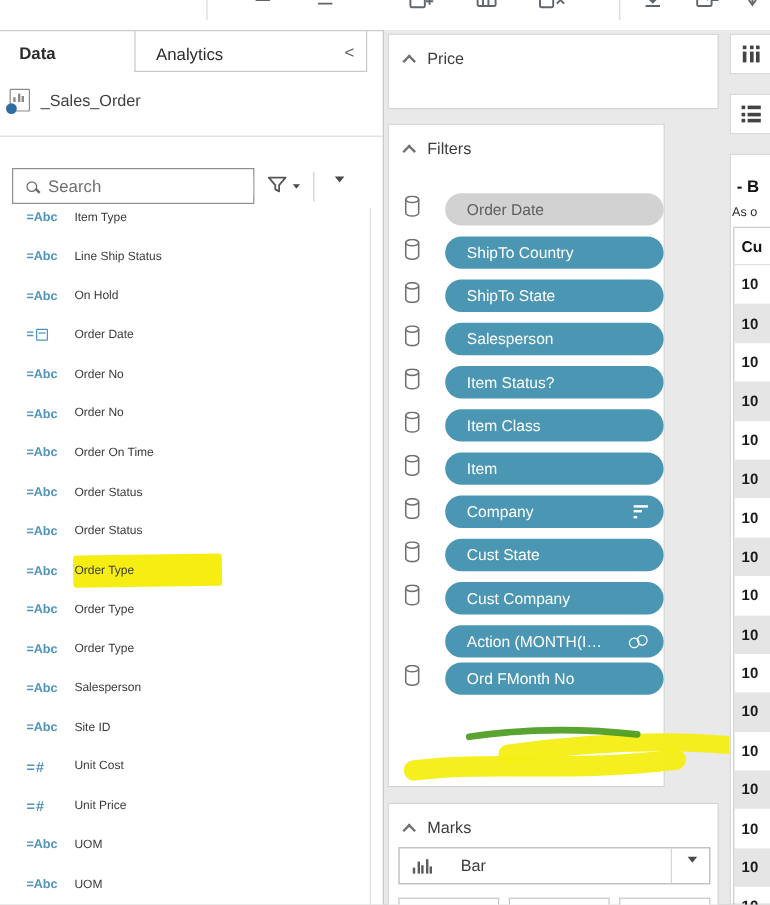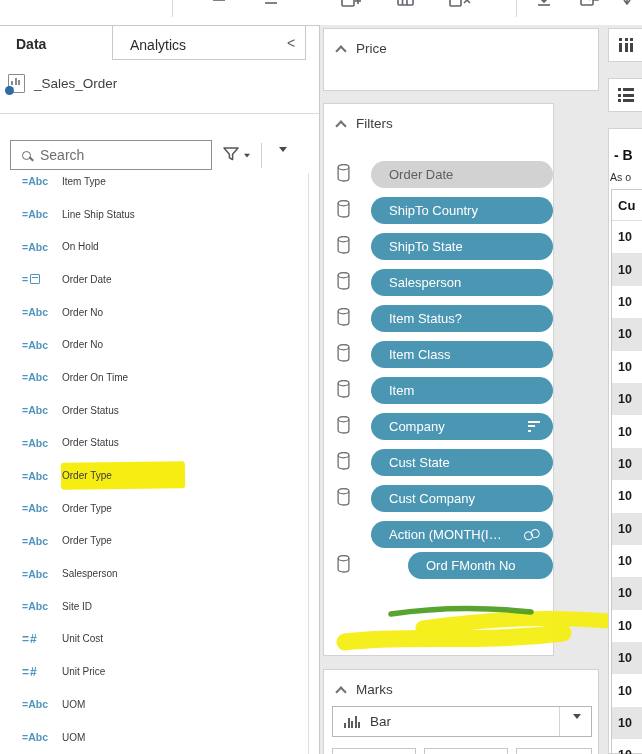--- a/index.html
+++ b/index.html
@@ -80,21 +80,21 @@
   .link-icon { position:relative; width:17px; height:10px; transform:rotate(-18deg); flex:0 0 17px; }
   .link-icon i { position:absolute; top:0; width:9px; height:9px; border:1.8px solid #fff; border-radius:50%; display:block; }
   .link-icon i:first-child { left:0; } .link-icon i:last-child { left:7px; }
 
   .marker-svg { position:absolute; left:323px; top:600px; pointer-events:none; }
 
   .mark-dd { position:absolute; left:8px; top:36px; width:260px; height:31px; border:1px solid #b5b5b5; background:#fff;
     display:flex; align-items:center; }
   .bar-glyph { display:flex; align-items:flex-end; gap:1.5px; margin-left:11px; height:13px; }
   .bar-glyph i { width:2px; background:#5c5c5c; display:block; }
-  .mark-dd-label { margin-left:10px; font-size:13.5px; color:#3a3a3a; }
+  .mark-dd-label { margin-left:24px; font-size:13.5px; color:#3a3a3a; }
   .mark-dd-vsep { position:absolute; right:31px; top:0; width:1px; height:29px; background:#d5d5d5; }
   .mark-dd-caret { position:absolute; right:10px; top:12px; }
   .marks-btn { position:absolute; top:78px; height:22px; border:1px solid #c6c6c6; background:#fff; }
 
   
   .shelf-box { position:absolute; left:608px; width:40px; height:34px; background:#fff; border:1px solid #d2d2d2;
     display:flex; align-items:center; }
   #cols-box { top:28px; } #rows-box { top:78px; }
   .cols-icon { display:flex; gap:2.5px; margin-left:10px; }
   .coli { display:flex; flex-direction:column; gap:1.5px; }
@@ -409,21 +409,21 @@
         <div class="pill-row">
           <span class="db-slot"></span>
           <div class="pill teal">
             <span class="pill-label">Action (MONTH(I…</span>
             <span class="link-icon">
               <i></i>
               <i></i>
             </span>
           </div>
         </div>
-        <div class="pill-row" style="margin-top: -5px; gap: 37px;">
+        <div class="pill-row" style="margin-top: -5px;">
           <span class="db-slot"><svg width="13" height="18" viewBox="0 0 13 18" fill="none" stroke="#6f6f6f" stroke-width="1.3">
               <ellipse cx="6.5" cy="3.2" rx="5.4" ry="2.6"></ellipse>
               <path d="M1.1 3.2 V14.4 a5.4 2.6 0 0 0 10.8 0 V3.2"></path>
             </svg></span>
           <div class="pill teal">
             <span class="pill-label">Ord FMonth No</span>
           </div>
         </div>
       </div>
   </div>

